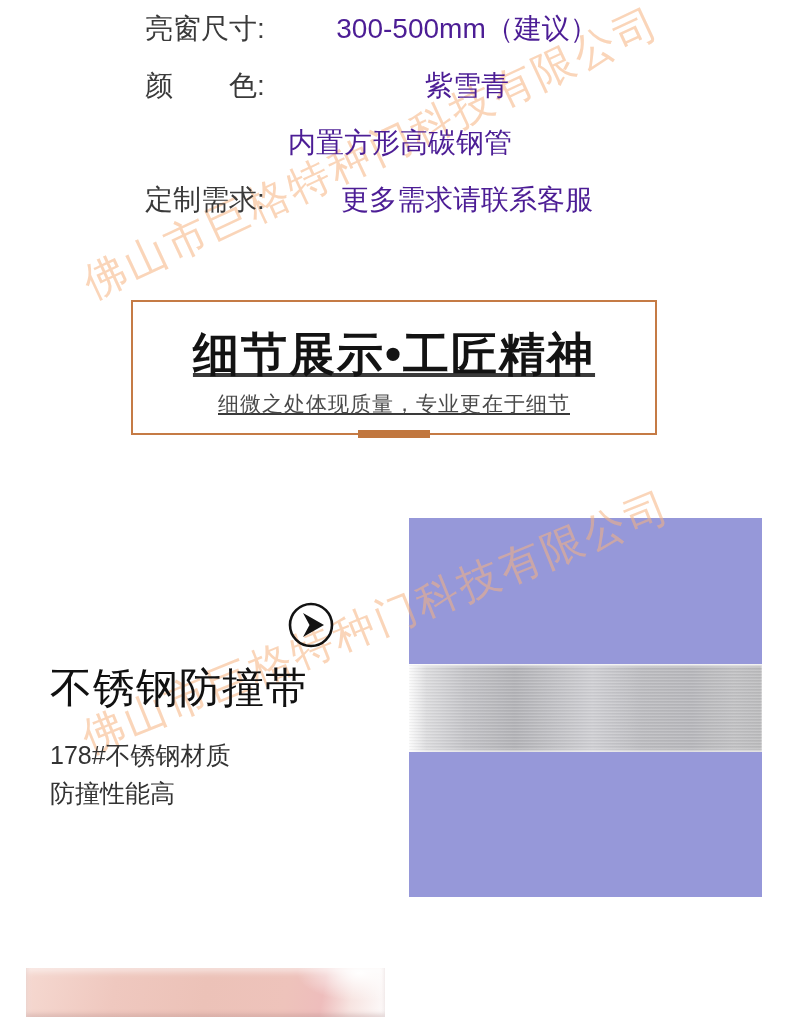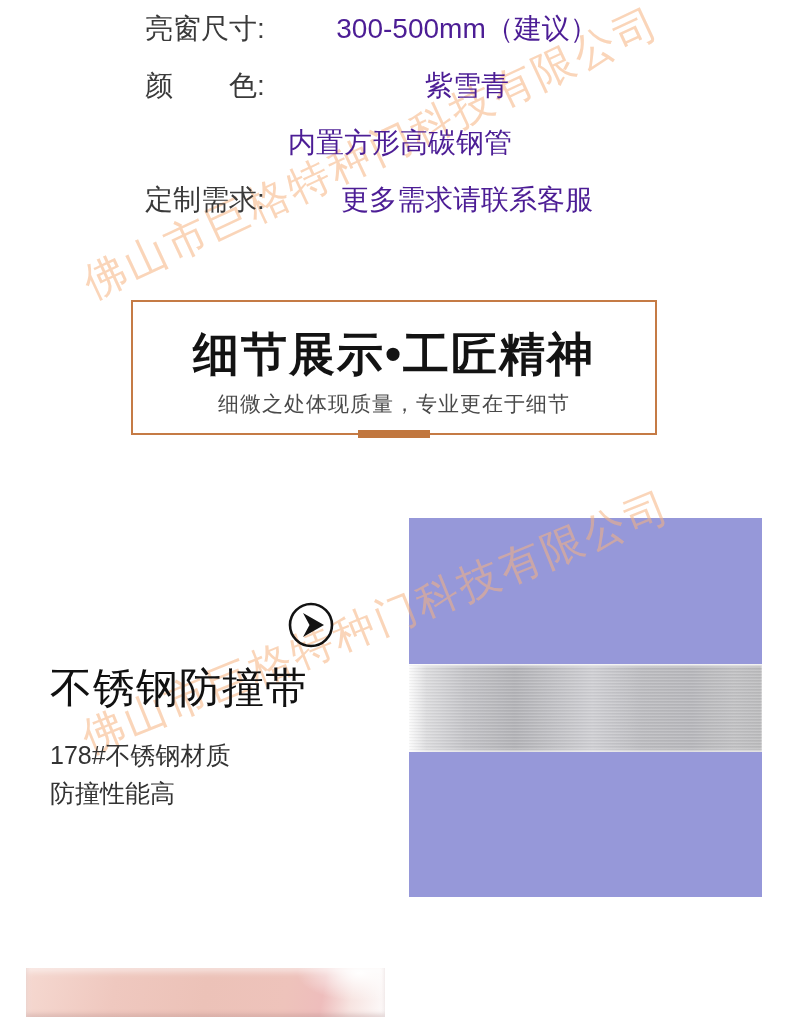--- a/index.html
+++ b/index.html
@@ -16,21 +16,21 @@
   .wm1{left:86px;top:258px;transform:rotate(-25deg);}
   .wm2{left:84px;top:712px;transform:rotate(-22deg);}
   
   .spec-list{position:absolute;left:145px;top:0;width:510px;z-index:3;}
   .spec-row{display:flex;align-items:center;height:57px;font-size:28px;}
   .spec-label{width:134px;color:#3a3a3a;flex:none;}
   .spec-value{flex:1;text-align:center;color:#4c1d95;}
   
   .banner{
     position:absolute;left:131px;top:300px;width:526px;height:135px;z-index:3;
-    border:2px solid #c57b45;box-sizing:border-box;text-align:center;background:transparent;
+    border:2px solid #c57b45;box-sizing:border-box;text-align:center;background:transparent;text-decoration:underline;
   }
   .banner-title{margin-top:22px;font-size:46px;font-weight:600;letter-spacing:2px;color:#131313;}
   .banner-subtitle{margin-top:4px;font-size:21px;letter-spacing:1px;color:#4a4a4a;}
   .banner-accent{
     position:absolute;left:50%;bottom:-5px;transform:translateX(-50%);
     width:72px;height:8px;background:#c1773f;
   }
   
   .arrow-badge{position:absolute;left:287px;top:601px;width:48px;height:48px;z-index:3;}
   .feature{position:absolute;left:50px;top:664px;width:296px;text-align:left;z-index:3;}

